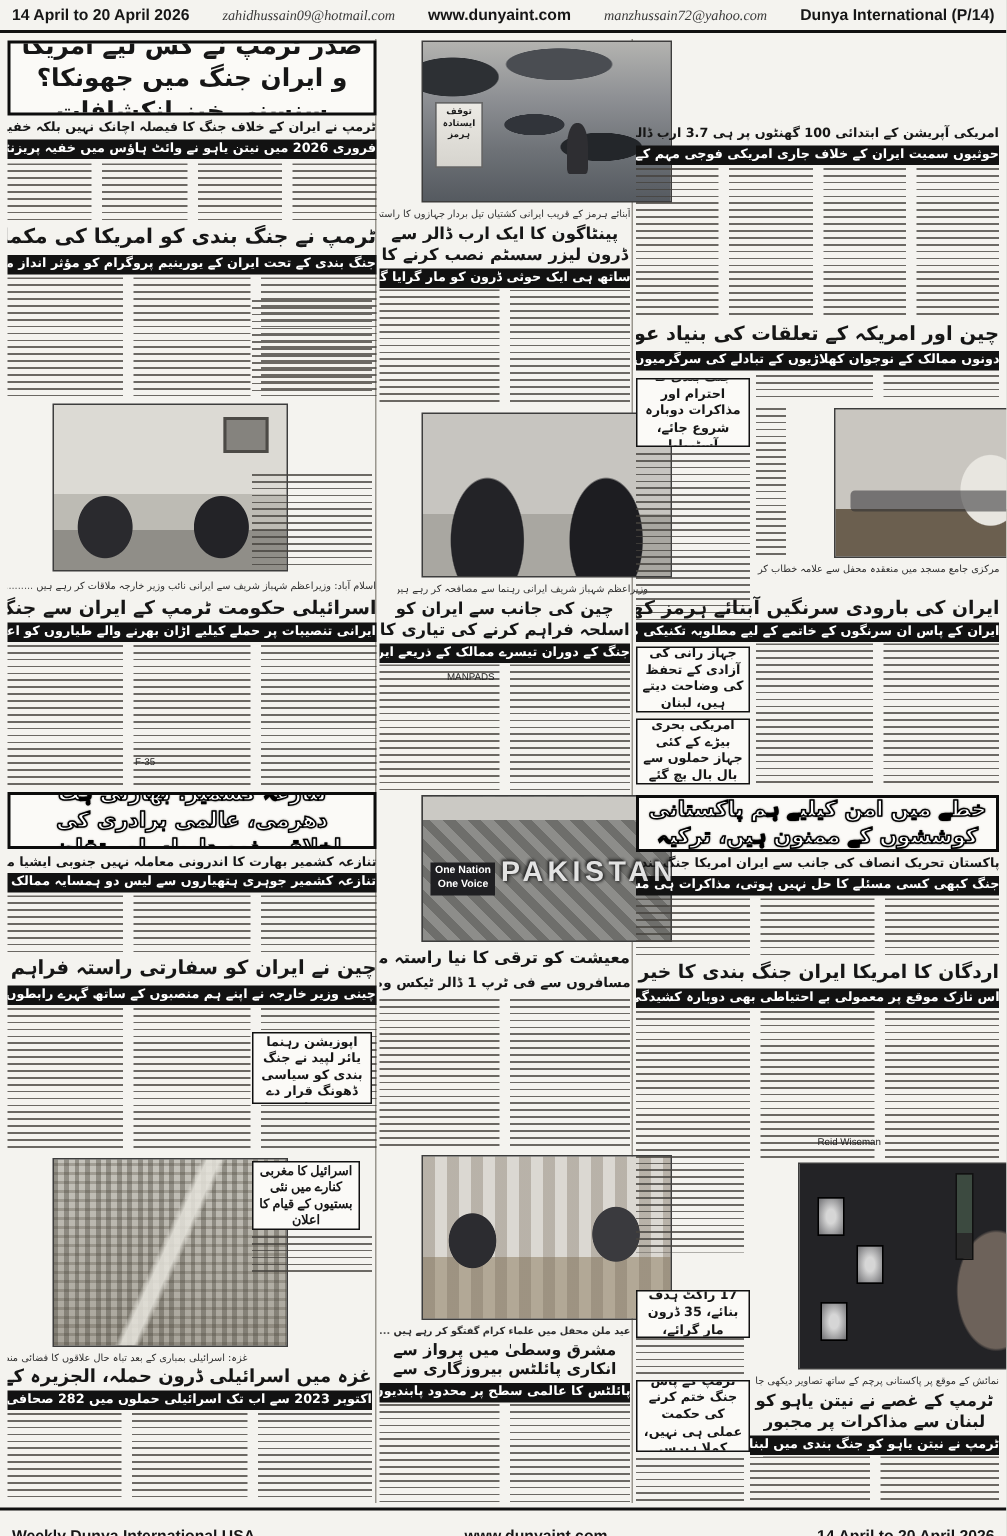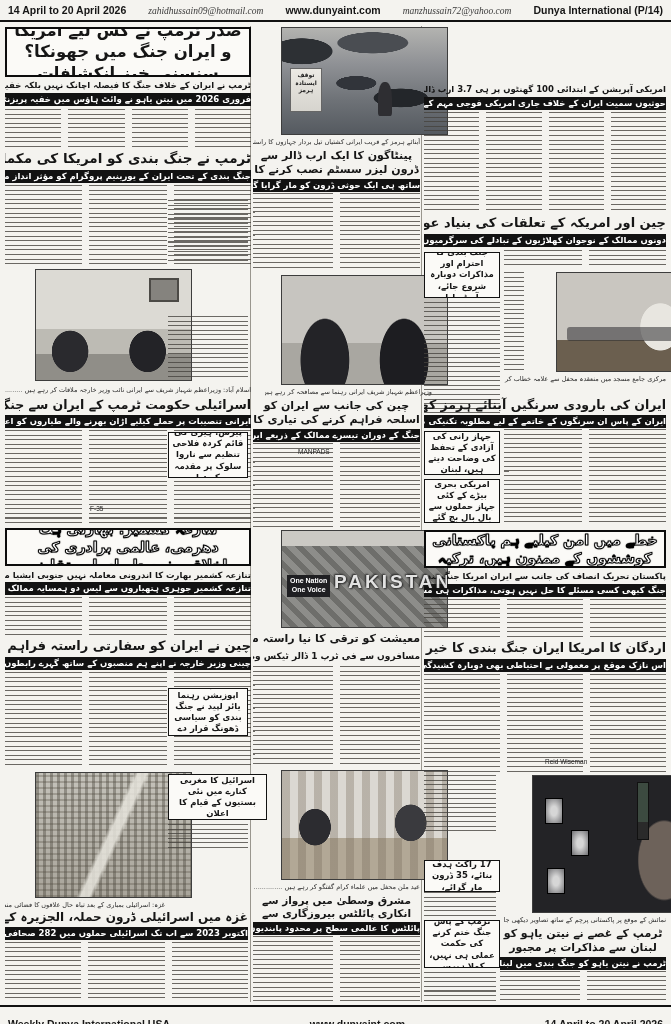--- a/index.html
+++ b/index.html
@@ -139,21 +139,20 @@
     </div>
   <div class="cap" style="left:5px;top:385px;width:246px;">اسلام آباد: وزیراعظم شہباز شریف سے ایرانی نائب وزیر خارجہ ملاقات کر رہے ہیں</div>
 
   <div class="hl ur" style="left:5px;top:397px;width:246px;font-size:12.5px;">اسرائیلی حکومت ٹرمپ کے ایران سے جنگ بندی کے اعلان پر حیرت زدہ</div>
   <div class="subrev ur" style="left:5px;top:415px;width:246px;">ایرانی تنصیبات پر حملے کیلیے اڑان بھرنے والے طیاروں کو اعلان کے بعد واپس بلا لیا گیا</div>
   <div class="ft" style="left:5px;top:430px;width:246px;height:96px;">
       <i></i>
       <i></i>
       <i></i>
     </div>
-  <div class="minibox ur" style="left:168px;top:432px;width:80px;height:46px;">پیرس: ہیری کی قائم کردہ فلاحی تنظیم سے ناروا سلوک پر مقدمہ کر دیا</div>
   <span class="frag" style="left:90px;top:505px;">F-35</span>
 
   <div class="hl-box banner ur" style="left:5px;top:528px;width:246px;height:38px;">
     <span class="t">تنازعہ کشمیر: بھارتی ہٹ دھرمی، عالمی برادری کی اخلاقی ذمہ داریاں اور تقاضے</span>
   </div>
   <div class="sub ur" style="left:5px;top:569px;width:246px;">تنازعہ کشمیر بھارت کا اندرونی معاملہ نہیں جنوبی ایشیا میں جوہری فلیش پوائنٹ ہے جو علاقائی و عالمی امن کیلیے سنگین خطرہ ہے</div>
   <div class="subrev ur" style="left:5px;top:582px;width:246px;">تنازعہ کشمیر جوہری ہتھیاروں سے لیس دو ہمسایہ ممالک کے درمیان ایٹمی جنگ کا باعث بن سکتا ہے، عبدالرشید منہاس</div>
   <div class="ft" style="left:5px;top:597px;width:246px;height:38px;">
       <i></i>
       <i></i>
@@ -163,21 +162,21 @@
   <div class="hl ur" style="left:5px;top:638px;width:246px;">چین نے ایران کو سفارتی راستہ فراہم کر دیا، امریکی حکام کا دعویٰ</div>
   <div class="subrev ur" style="left:5px;top:657px;width:246px;">چینی وزیر خارجہ نے اپنے ہم منصبوں کے ساتھ گہرے رابطوں کا سلسلہ شروع کیا</div>
   <div class="ft" style="left:5px;top:672px;width:246px;height:96px;">
       <i></i>
       <i></i>
       <i></i>
     </div>
   <div class="minibox ur" style="left:168px;top:688px;width:80px;height:48px;">اسرائیلی اپوزیشن رہنما یائر لپید نے جنگ بندی کو سیاسی ڈھونگ قرار دے دیا</div>
 
   <div class="photo ph-gaza" style="left:7px;top:772px;width:157px;height:126px;"></div>
-  <div class="minibox ur" style="left:168px;top:774px;width:99px;height:46px;">اسرائیل کا مغربی کنارے میں نئی بستیوں کے قیام کا اعلان</div>
+  <div class="minibox ur" style="left:168px;top:774px;width:72px;height:46px;font-family:Liberation Serif, serif;">اسرائیل کا مغربی کنارے میں نئی بستیوں کے قیام کا اعلان</div>
   <div class="ft" style="left:168px;top:824px;width:80px;height:24px;">
       <i></i>
     </div>
   <div class="cap" style="left:5px;top:900px;width:160px;">غزہ: اسرائیلی بمباری کے بعد تباہ حال علاقوں کا فضائی منظر</div>
 
   <div class="hl ur" style="left:5px;top:910px;width:243px;font-size:12px;">غزہ میں اسرائیلی ڈرون حملہ، الجزیرہ کے صحافی محمد وشاح شہید</div>
   <div class="subrev ur" style="left:5px;top:927px;width:243px;">اکتوبر 2023 سے اب تک اسرائیلی حملوں میں 282 صحافی شہید ہو چکے ہیں</div>
   <div class="ft" style="left:5px;top:942px;width:243px;height:60px;">
       <i></i>
       <i></i>
@@ -217,21 +216,21 @@
   </div>
 
   <div class="hl2 ur" style="left:253px;top:632px;width:167px;height:16px;white-space:nowrap;">معیشت کو ترقی کا نیا راستہ مل گیا</div>
   <div class="sub ur" style="left:253px;top:650px;width:167px;font-size:9px;">مسافروں سے فی ٹرپ 1 ڈالر ٹیکس وصولی</div>
   <div class="ft" style="left:253px;top:666px;width:167px;height:100px;">
       <i></i>
       <i></i>
     </div>
 
   <div class="photo ph-majlis" style="left:253px;top:770px;width:167px;height:110px;"></div>
-  <div class="cap" style="left:253px;top:882px;width:167px;">عید ملن محفل میں علماء کرام گفتگو کر رہے ہیں</div>
+  <div class="cap" style="left:253px;top:882px;width:167px;font-weight:bold;">عید ملن محفل میں علماء کرام گفتگو کر رہے ہیں</div>
 
   <div class="hl2 ur" style="left:253px;top:894px;width:167px;height:26px;font-size:10.5px;">مشرق وسطیٰ میں پرواز سے انکاری پائلٹس بیروزگاری سے خوفزدہ</div>
   <div class="subrev ur" style="left:253px;top:922px;width:167px;">پائلٹس کا عالمی سطح پر محدود پابندیوں کے بارے میں وسیع پیمانے پر اظہارِ تشویش</div>
   <div class="ft" style="left:253px;top:936px;width:167px;height:66px;">
       <i></i>
       <i></i>
     </div>
 
   <div class="sub ur" style="left:424px;top:83px;width:242px;">امریکی آپریشن کے ابتدائی 100 گھنٹوں پر ہی 3.7 ارب ڈالر کے قریب خرچ ہوئے، جو 891 ملین ڈالر یومیہ بنتے ہیں</div>
   <div class="subrev ur" style="left:424px;top:97px;width:242px;">حوثیوں سمیت ایران کے خلاف جاری امریکی فوجی مہم کے اخراجات 25 سے 30 ارب ڈالر تک جا پہنچے، 13 فوجی مارے گئے</div>

